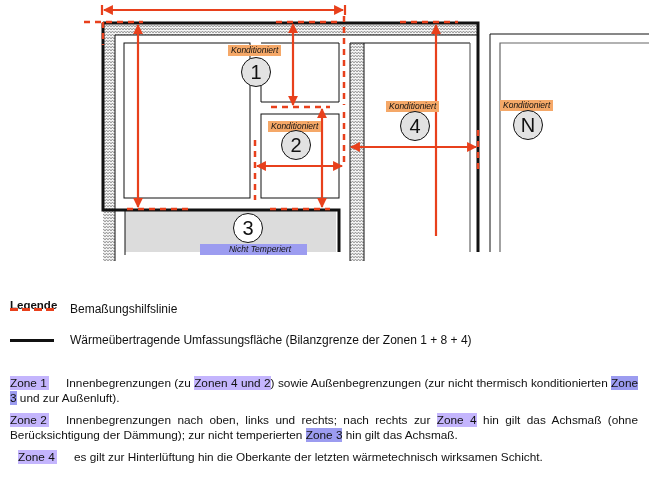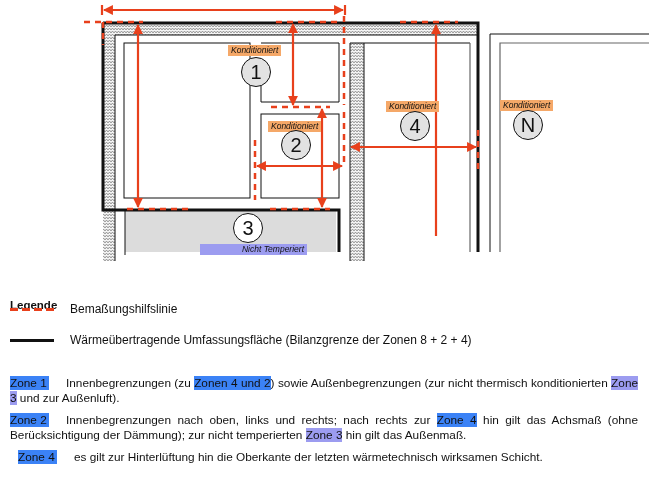--- a/index.html
+++ b/index.html
@@ -10,21 +10,21 @@
   .tag.blue { background: #9c9cf0; }
   .circle { position: absolute; width: 28px; height: 28px; border: 1.2px solid #111; border-radius: 50%; background: #e2e2e2; font-size: 20px; line-height: 28px; text-align: center; color: #111; box-sizing: content-box; }
   .circle.white { background: #ffffff; }
   .legend-title { position: absolute; left: 10px; top: 271px; font-weight: bold; font-size: 11.5px; margin-top: 28px; }
   .legend-row { position: absolute; left: 10px; height: 14px; }
   .legend-swatch { position: absolute; left: 0; top: 6px; width: 44px; height: 3px; }
   .legend-swatch.dashed { background: repeating-linear-gradient(90deg, #e8401c 0 8px, transparent 8px 12px); }
   .legend-swatch.solid { background: #111; height: 3px; }
   .legend-label { position: absolute; left: 60px; top: 0; font-size: 12px; white-space: nowrap; }
   .zone-para { position: absolute; left: 10px; width: 628px; font-size: 11.8px; line-height: 15px; text-align: justify; }
-  .hl-o { background: #3b82f6; }
+  .hl-o { background: #c4b5fd; }
   .hl-b { background: #9c9cf0; }
   .zlabel { display: inline-block; width: 56px; }
   .zlabel span { padding: 0 2px 0 0; }
 </style>
 </head>
 <body>
 
 <div class="diagram">
   <svg width="649" height="262" viewBox="0 0 649 262" xmlns="http://www.w3.org/2000/svg">
     <defs>
@@ -103,47 +103,47 @@
   </svg>
 
   
   <div class="tag orange" style="left:228px; top:45px;">Konditioniert</div>
   <div class="circle" style="left:241px; top:57px;">1</div>
 
   <div class="tag orange" style="left:268px; top:121px;">Konditioniert</div>
   <div class="circle" style="left:281px; top:130px;">2</div>
 
   <div class="circle white" style="left:233px; top:213px;">3</div>
-  <div class="tag blue" style="left:200px; top:244px; width:88px; text-align:right;padding-left:16px;">Nicht Temperiert</div>
+  <div class="tag blue" style="left:200px; top:244px; width:88px; text-align:center;padding-left:16px;">Nicht Temperiert</div>
 
   <div class="tag orange" style="left:386px; top:101px;">Konditioniert</div>
   <div class="circle" style="left:400px; top:111px;">4</div>
 
   <div class="tag orange" style="left:500px; top:100px;">Konditioniert</div>
   <div class="circle" style="left:513px; top:110px;">N</div>
 </div>
 
 <div class="legend-title">Legende</div>
 
 <div class="legend-row" style="top:302px;">
   <div class="legend-swatch dashed"></div>
   <div class="legend-label">Bemaßungshilfslinie</div>
 </div>
 
 <div class="legend-row" style="top:333px;">
   <div class="legend-swatch solid"></div>
-  <div class="legend-label">Wärmeübertragende Umfassungsfläche (Bilanzgrenze der Zonen 8 + 2 + 4)</div>
+  <div class="legend-label">Wärmeübertragende Umfassungsfläche (Bilanzgrenze der Zonen 1 + 8 + 4)</div>
 </div>
 
 <div class="zone-para" style="top:376px;">
   <span class="zlabel"><span class="hl-o">Zone 1</span></span><span>Innenbegrenzungen (zu </span><span class="hl-o">Zonen 4 und 2</span><span>) sowie Außenbegrenzungen (zur nicht thermisch konditionierten </span><span class="hl-b">Zone 3</span><span> und zur Außenluft).</span>
 </div>
 
 <div class="zone-para" style="top:413px;">
-  <span class="zlabel"><span class="hl-o">Zone 2</span></span><span>Innenbegrenzungen nach oben, links und rechts; nach rechts zur </span><span class="hl-o">Zone 4</span><span> hin gilt das Achsmaß (ohne Berücksichtigung der Dämmung); zur nicht temperierten </span><span class="hl-b">Zone 3</span><span> hin gilt das Außenmaß.</span>
+  <span class="zlabel"><span class="hl-o">Zone 2</span></span><span>Innenbegrenzungen nach oben, links und rechts; nach rechts zur </span><span class="hl-o">Zone 4</span><span> hin gilt das Achsmaß (ohne Berücksichtigung der Dämmung); zur nicht temperierten </span><span class="hl-b">Zone 3</span><span> hin gilt das Achsmaß.</span>
 </div>
 
 <div class="zone-para" style="top:450px;margin-left:8px;">
   <span class="zlabel"><span class="hl-o">Zone 4</span></span><span>es gilt zur Hinterlüftung hin die Oberkante der letzten wärmetechnisch wirksamen Schicht.</span>
 </div>
 
 <div class="zone-para" style="top:496px;margin-top:40px;">
   <span class="zlabel"><span class="hl-o">Zone N</span></span><span>Nachbargebäude</span>
 </div>
 

